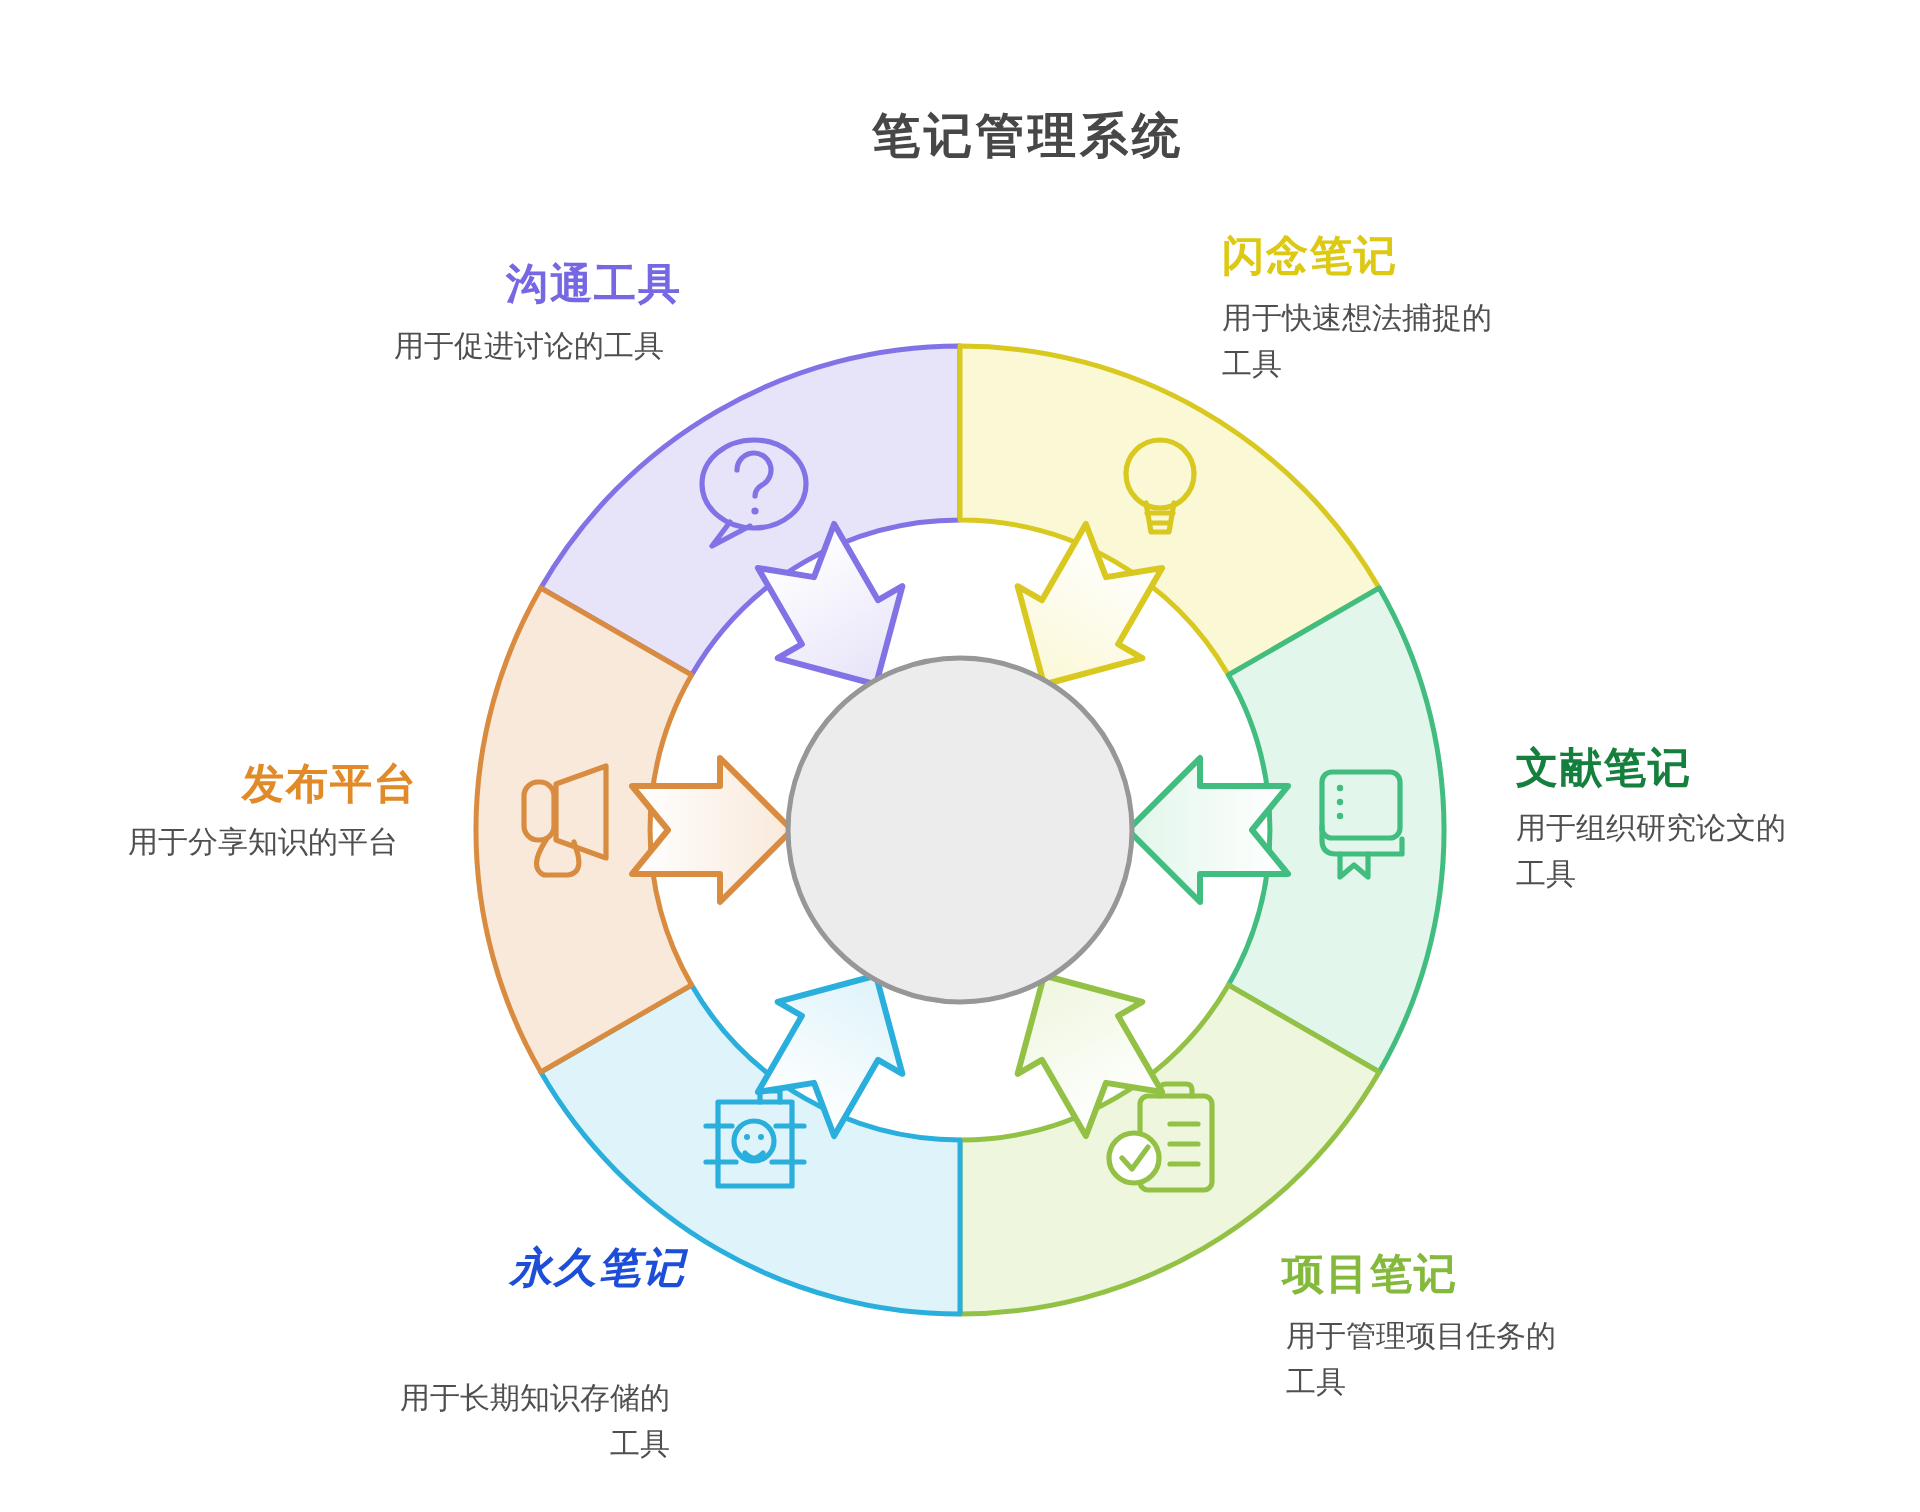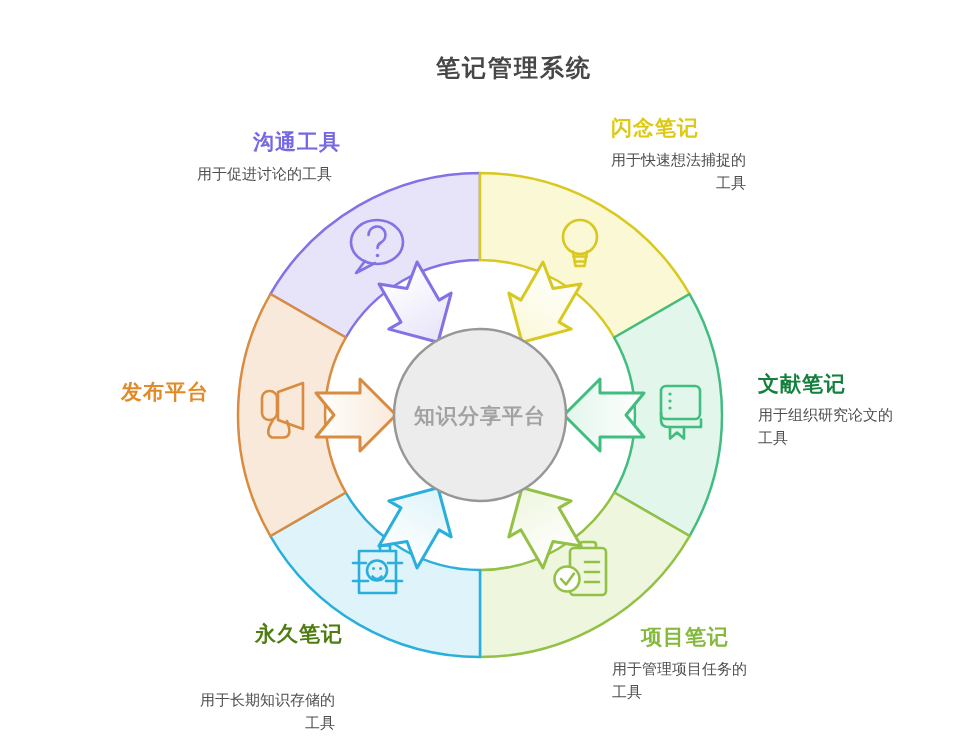--- a/index.html
+++ b/index.html
@@ -15,25 +15,25 @@
   .seg-label{position:absolute;font-size:21px;font-weight:bold;letter-spacing:1px;white-space:nowrap;}
   .seg-desc{position:absolute;font-size:15px;color:#4f4f4f;line-height:1.5;white-space:pre-line;}
   .center-label{
     position:absolute;left:380px;top:402px;width:200px;text-align:center;
     font-size:21px;font-weight:bold;color:#a2a2a2;letter-spacing:1px;
   }
   
   .lbl-communication{left:253px;top:128px;}
   .dsc-communication{left:197px;top:163px;}
   .lbl-fleeting{left:611px;top:114px;}
-  .dsc-fleeting{left:611px;top:149px;text-align:right;}
+  .dsc-fleeting{left:611px;top:149px;}
   .lbl-literature{left:758px;top:370px;}
   .dsc-literature{left:758px;top:404px;}
   .lbl-project{left:613px;top:623px;}
-  .dsc-project{left:612px;top:658px;}
+  .dsc-project{left:643px;top:658px;}
   .lbl-permanent{left:255px;top:620px;}
   .dsc-permanent{left:190px;top:653px;width:145px;text-align:right;margin-top:36px;}
   .lbl-publishing{left:121px;top:378px;}
   .dsc-publishing{left:64px;top:411px;}
 </style>
 </head>
 <body>
 
 <div class="stage">
 
@@ -136,36 +136,36 @@
       <g stroke="#d98c40">
         <path d="M 303 383 L 303 429 L 278 420 L 278 392 Z"></path>
         <rect x="262" y="391" width="15" height="29" rx="7"></rect>
         <path d="M 273 420 Q 264 434 272 437.5 L 284 437.5 Q 291 436.5 289 427.5 L 287 421"></path>
       </g>
     </g>
   </svg>
 
   <div class="page-title">笔记管理系统</div>
 
-  <div class="center-label" style="color: rgb(162, 162, 162);">知识分享平台</div>
 
   <div class="seg-label lbl-communication" style="color: rgb(118, 104, 227);">沟通工具</div>
   <div class="seg-desc dsc-communication">用于促进讨论的工具</div>
 
   <div class="seg-label lbl-fleeting" style="color: rgb(221, 201, 18); text-align: center;">闪念笔记</div>
   <div class="seg-desc dsc-fleeting">用于快速想法捕捉的
 工具</div>
 
   <div class="seg-label lbl-literature" style="color: #15803d;">文献笔记</div>
   <div class="seg-desc dsc-literature">用于组织研究论文的
 工具</div>
 
   <div class="seg-label lbl-project" style="color: rgb(132, 185, 60); margin-left: 28px;">项目笔记</div>
   <div class="seg-desc dsc-project">用于管理项目任务的
 工具</div>
 
-  <div class="seg-label lbl-permanent" style="color: #4d7c0f;">永久笔记</div>
+  <div class="seg-label lbl-permanent" style="color: #1d4ed8; font-style: italic;">永久笔记</div>
   <div class="seg-desc dsc-permanent">用于长期知识存储的
 工具</div>
 
   <div class="seg-label lbl-publishing" style="color: rgb(224, 138, 40); font-family: Liberation Serif, serif;">发布平台</div>
+  <div class="seg-desc dsc-publishing">用于分享知识的平台</div>
 
 </div>
 
 </body></html>

